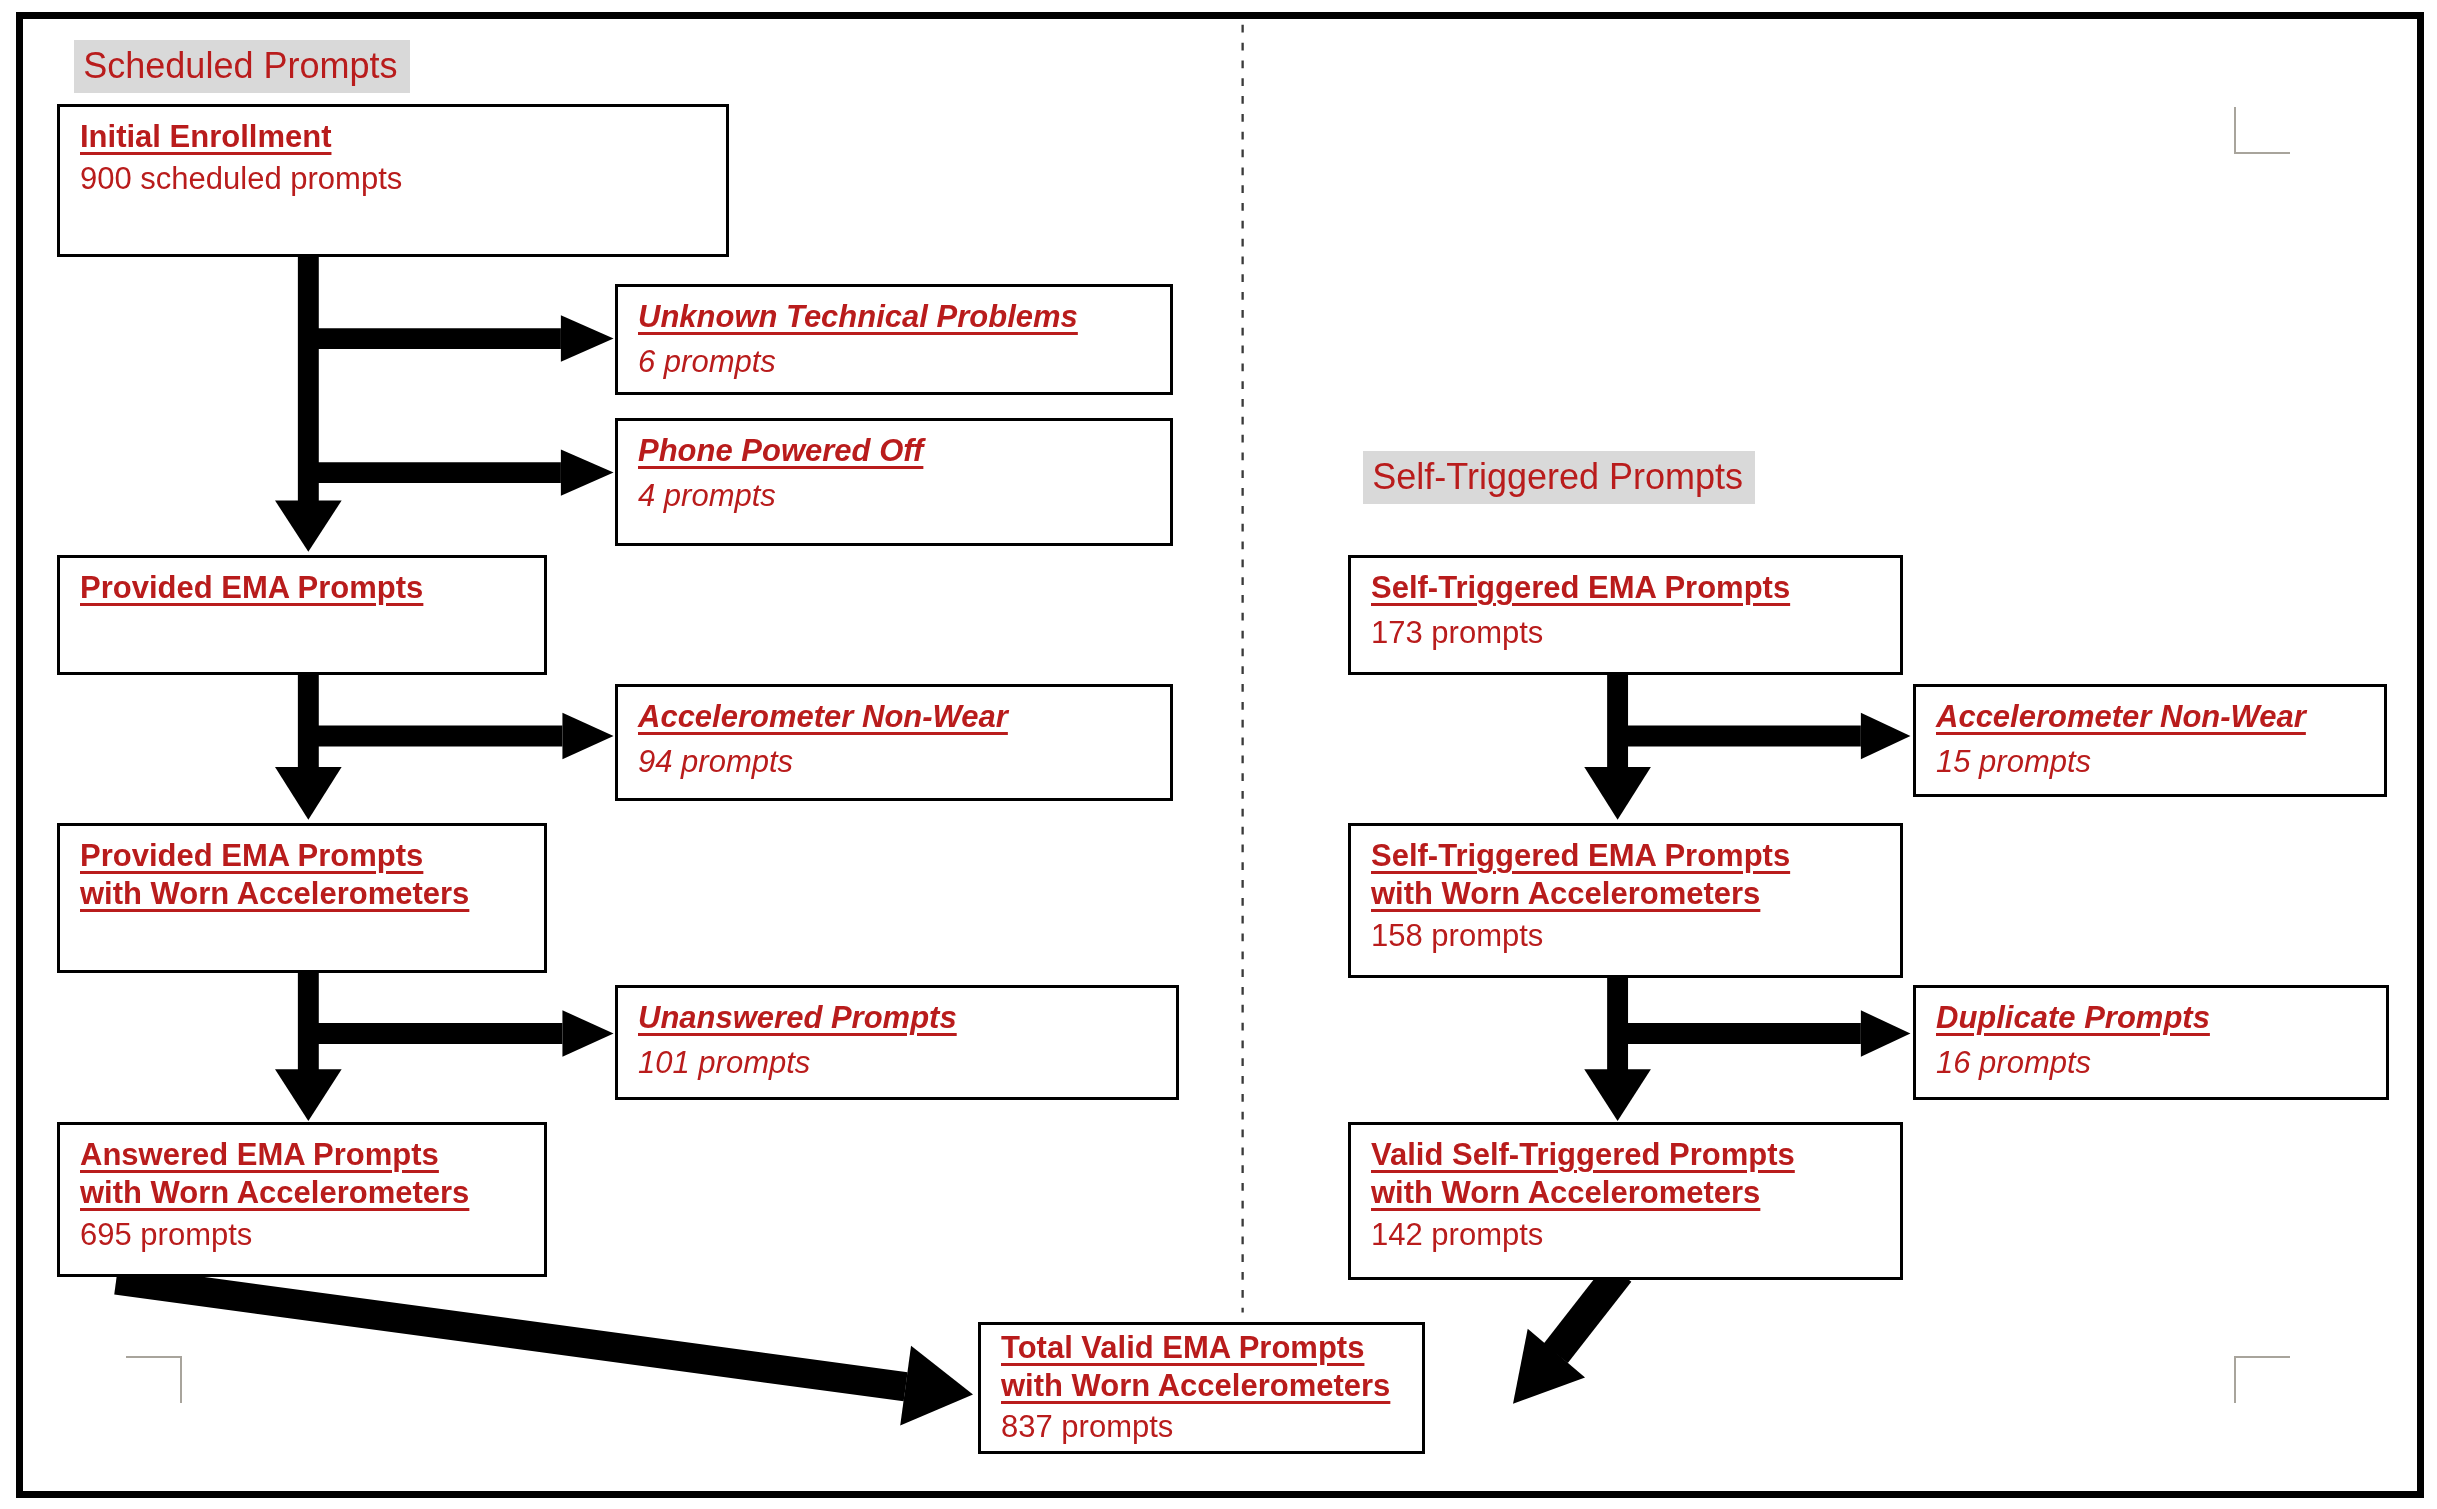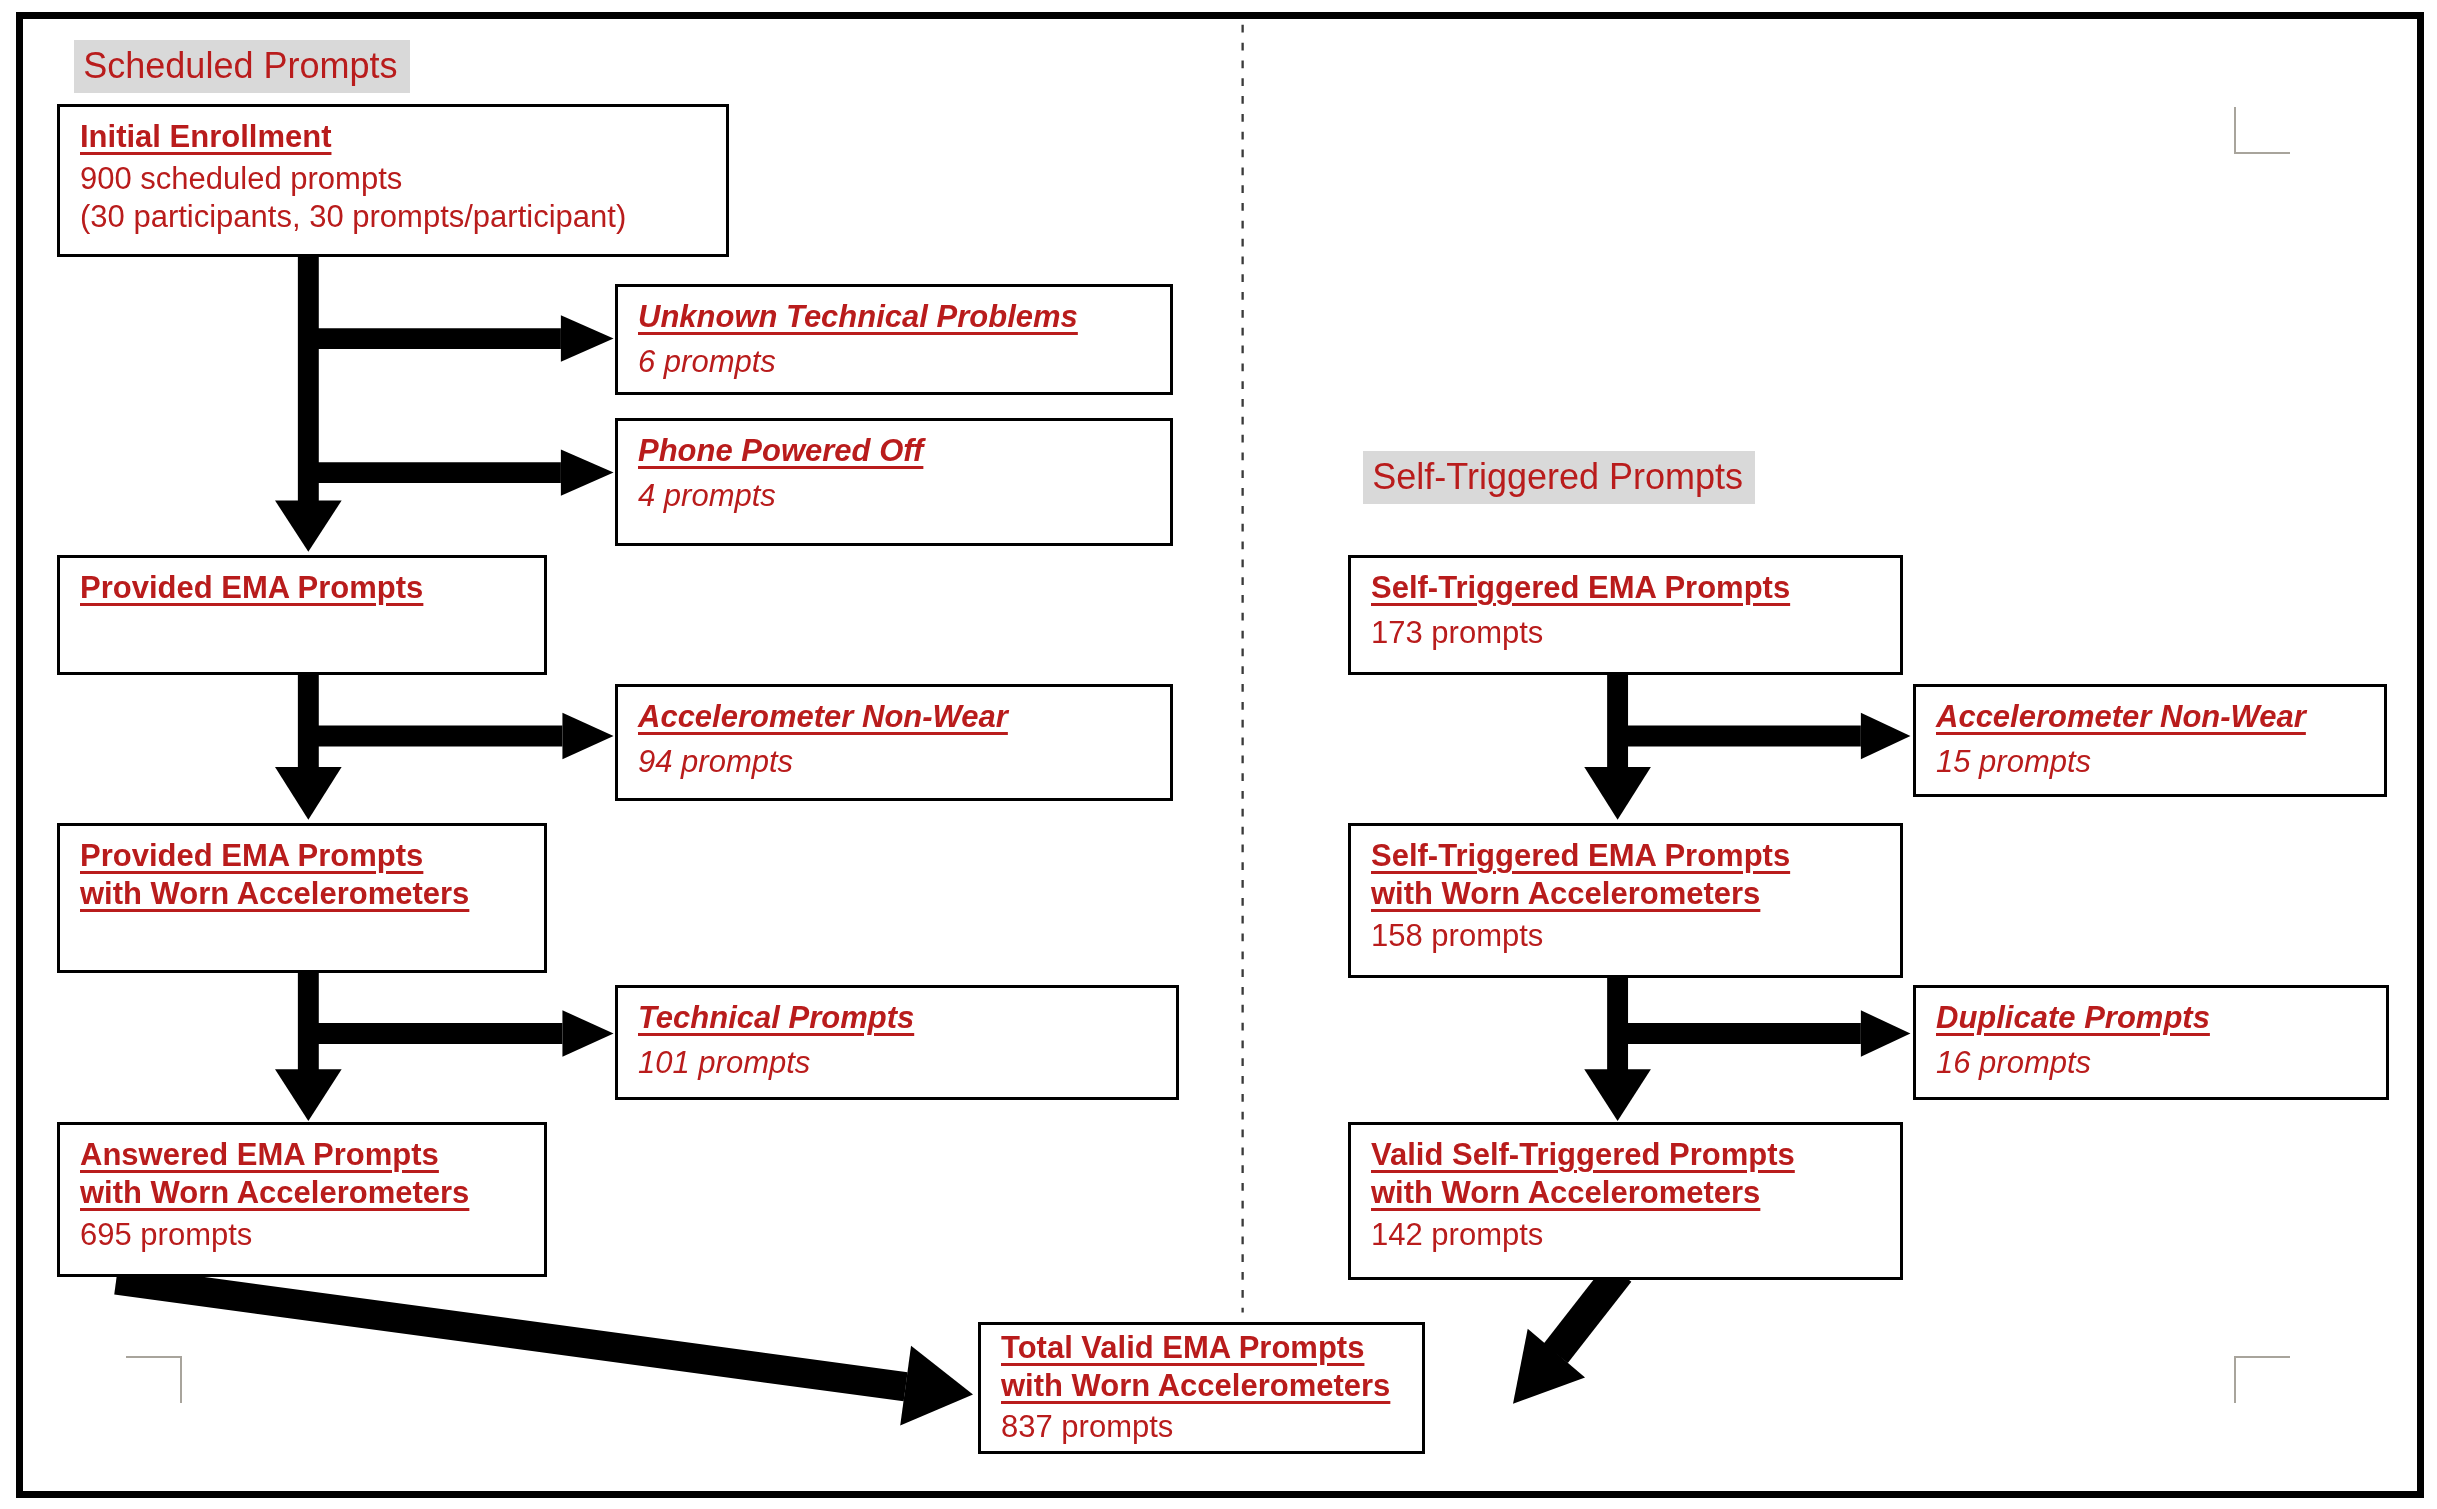--- a/index.html
+++ b/index.html
@@ -126,21 +126,20 @@
   <div class="corner-mark bl" style="left:2234px;top:107px;"></div>
   <div class="corner-mark tr" style="left:126px;top:1356px;"></div>
   <div class="corner-mark tl" style="left:2234px;top:1356px;"></div>
 
   <div class="section-title" style="left:74px;top:40px;">Scheduled Prompts</div>
   <div class="section-title" style="left:1363px;top:451px;">Self-Triggered Prompts</div>
 
   <div class="box" style="left:57px;top:104px;width:672px;height:153px;">
     <span class="t">Initial Enrollment</span>
     <span class="v" style="margin-top:4.6px;">900 scheduled prompts</span>
-    <span class="v" style="margin-top:0;">(30 participants, 30 prompts/participant)</span>
   </div>
 
   <div class="box side" style="left:615px;top:284px;width:558px;height:111px;">
     <span class="t">Unknown Technical Problems</span>
     <span class="v">6 prompts</span>
   </div>
 
   <div class="box side" style="left:615px;top:418px;width:558px;height:128px;">
     <span class="t">Phone Powered Off</span>
     <span class="v">4 prompts</span>
@@ -154,21 +153,21 @@
     <span class="t">Accelerometer Non-Wear</span>
     <span class="v">94 prompts</span>
   </div>
 
   <div class="box" style="left:57px;top:823px;width:490px;height:150px;">
     <span class="t">Provided EMA Prompts</span>
     <span class="t">with Worn Accelerometers</span>
   </div>
 
   <div class="box side" style="left:615px;top:985px;width:564px;height:115px;">
-    <span class="t">Technical Prompts</span>
+    <span class="t">Unanswered Prompts</span>
     <span class="v">101 prompts</span>
   </div>
 
   <div class="box" style="left:57px;top:1122px;width:490px;height:155px;">
     <span class="t">Answered EMA Prompts</span>
     <span class="t">with Worn Accelerometers</span>
     <span class="v" style="margin-top:4.6px;">695 prompts</span>
   </div>
 
   <div class="box" style="left:1348px;top:555px;width:555px;height:120px;">

